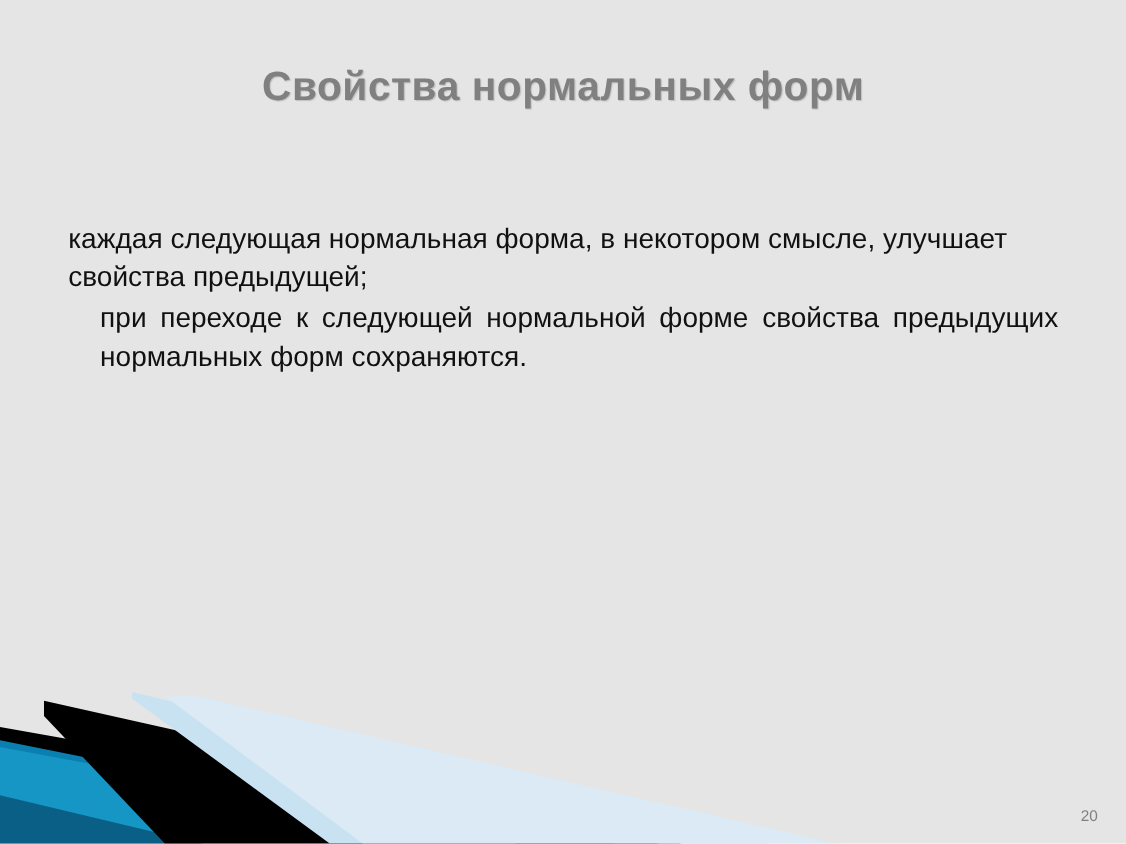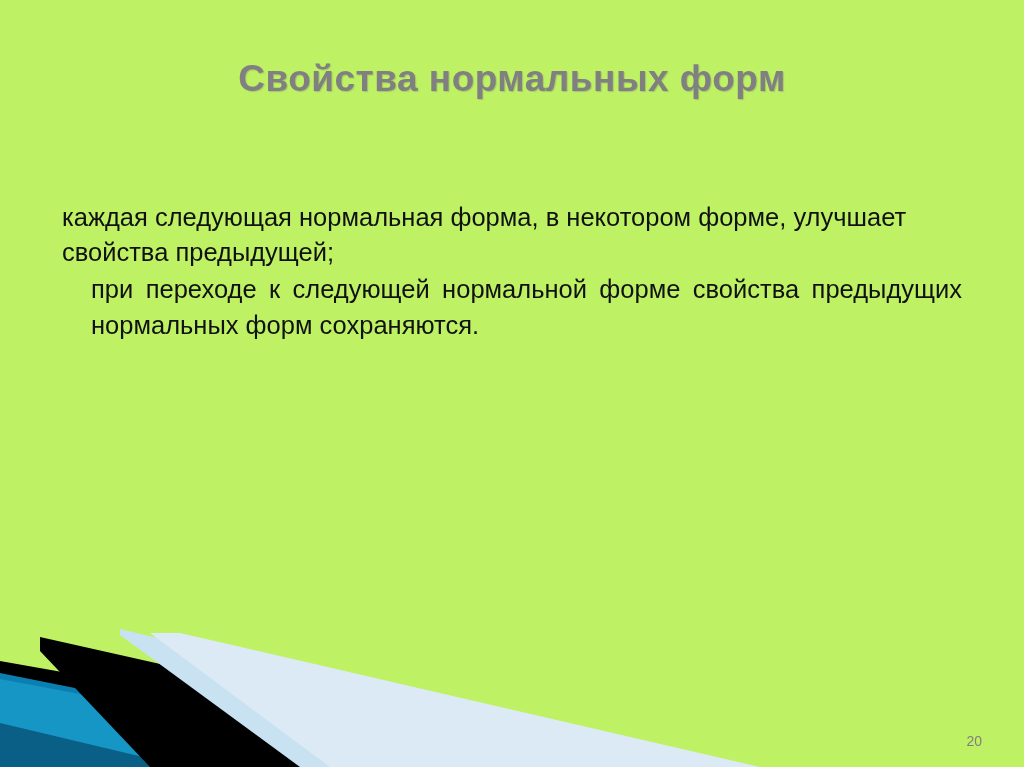--- a/index.html
+++ b/index.html
@@ -7,21 +7,21 @@
     padding: 0;
     background: #ffffff;
   }
   body {
     font-family: "Liberation Sans", sans-serif;
   }
   .slide {
     position: relative;
     width: 1024px;
     height: 767px;
-    background: #bef264;
+    background: #e5e5e5;
     overflow: hidden;
   }
   .slide-title {
     position: absolute;
     left: 60px;
     top: 58px;
     width: 904px;
     text-align: center;
     font-size: 37px;
     font-weight: bold;
@@ -42,21 +42,21 @@
     color: #111111;
     margin: 0 0 2px 0;
   }
   .para.justify {
     text-align: justify;
     text-align-last: left;
     margin-left: 29px;
   }
   .page-number {
     position: absolute;
-    right: 42px;
+    right: 26px;
     bottom: 18px;
     font-size: 14px;
     color: #808080;
   }
   .decor {
     position: absolute;
     left: 0;
     bottom: 0;
     width: 1024px;
     height: 140px;
@@ -64,21 +64,21 @@
   }
 </style>
 </head>
 <body>
 
 <div class="slide">
 
   <div class="slide-title">Свойства нормальных форм</div>
 
   <div class="body-block">
-    <p class="para">каждая следующая нормальная форма, в некотором форме, улучшает свойства предыдущей;</p>
+    <p class="para">каждая следующая нормальная форма, в некотором смысле, улучшает свойства предыдущей;</p>
     <p class="para justify">при переходе к следующей нормальной форме свойства предыдущих нормальных форм сохраняются.</p>
   </div>
 
   <svg class="decor" viewBox="0 0 1024 140" preserveAspectRatio="none">
     <polygon points="0,38 560,140 0,140" fill="#0b7fb0"></polygon>
     <polygon points="0,52 470,140 0,140" fill="#1596c4"></polygon>
     <polygon points="0,96 185,140 0,140" fill="#0a5f86"></polygon>
     <polygon points="0,34 600,140 470,140 0,46" fill="#000000"></polygon>
     <polygon points="150,140 620,140 40,10 40,24" fill="#000000"></polygon>
     <polygon points="300,140 700,140 120,2 120,8" fill="#c8e2f1"></polygon>

